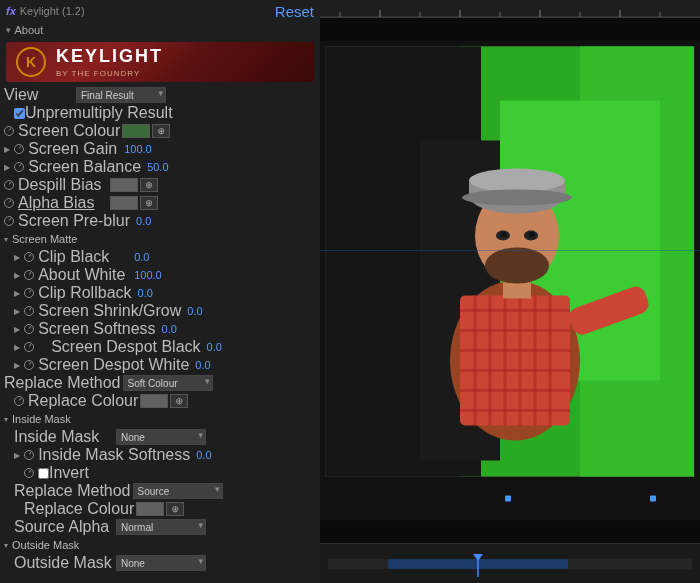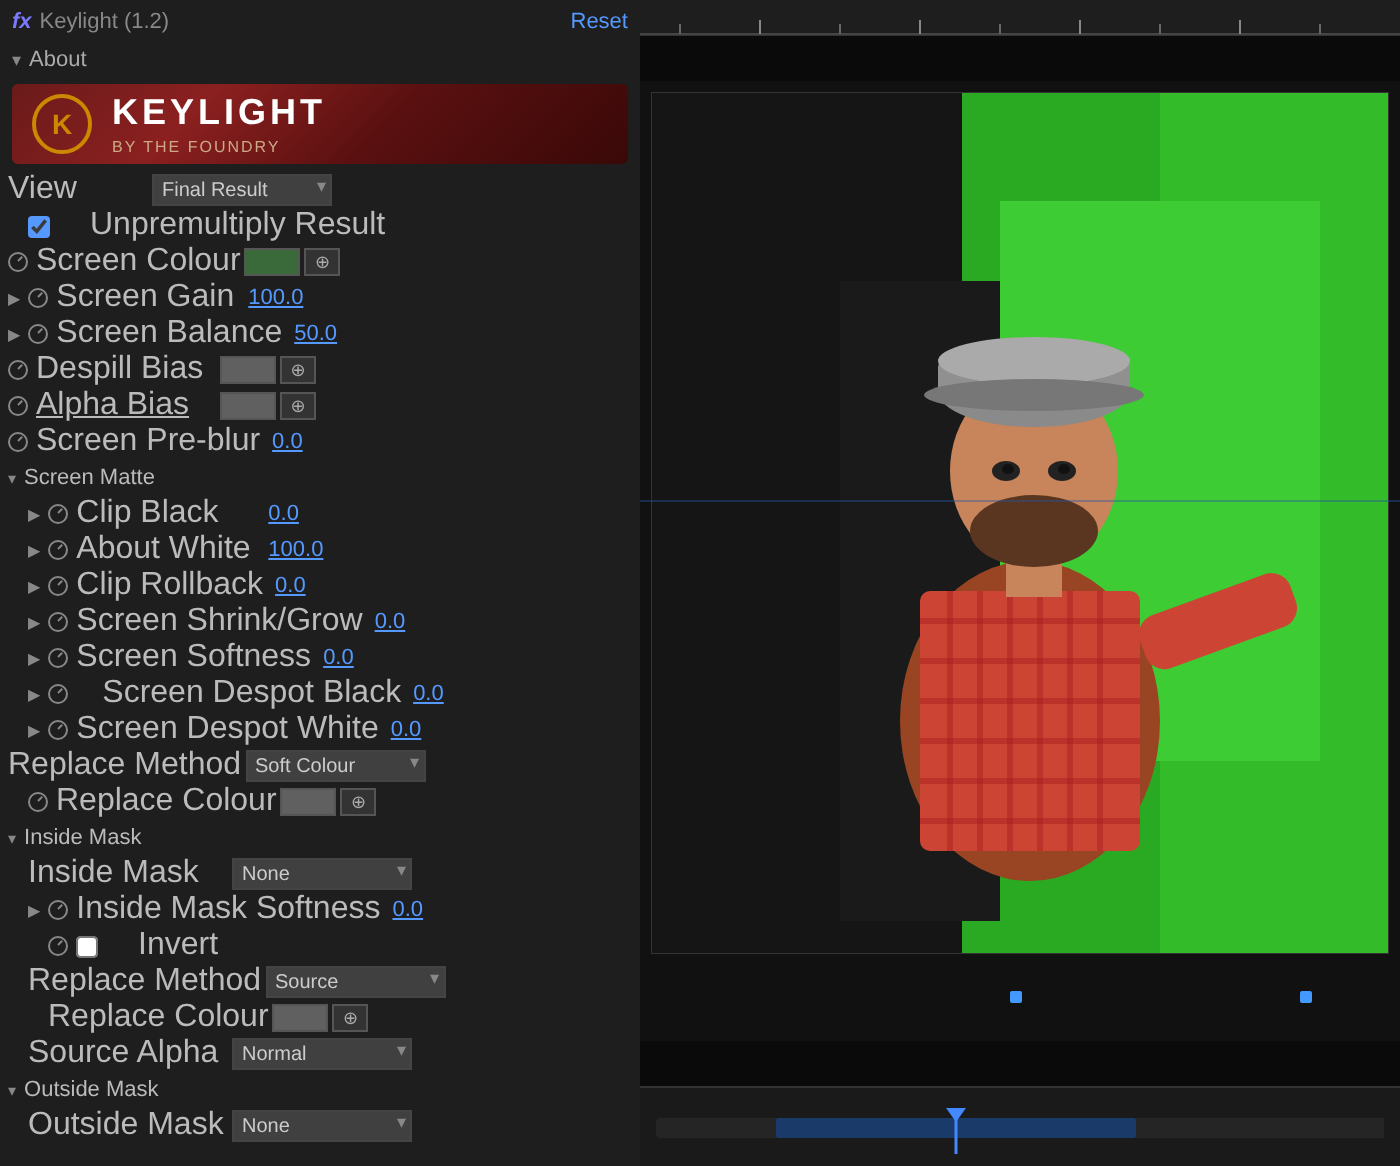--- a/index.html
+++ b/index.html
@@ -36,21 +36,21 @@
     }
     .fx-label {
       color: #7a7aff;
       font-style: italic;
       font-weight: bold;
       font-size: 11px;
     }
     .reset-btn {
       margin-left: auto;
       color: #5599ff;
-      font-size: 11px;
+      font-size: 15px;
       cursor: pointer;
       background: none;
       border: none;
     }
 
     
     .about-section {
       padding: 2px 6px;
       font-size: 11px;
       color: #aaaaaa;
@@ -120,21 +120,20 @@
 
     .row-label {
       color: #bbbbbb;
       font-size: 16px;
       white-space: nowrap;
     }
     .row-value {
       color: #5599ff;
       font-size: 11px;
       margin-left: 4px;
-      text-decoration: underline;
     }
 
     .indent1 { padding-left: 14px; }
     .indent2 { padding-left: 24px; }
 
     .section-header {
       display: flex;
       align-items: center;
       height: 18px;
       padding: 0 4px;
@@ -221,21 +220,21 @@
       cursor: pointer;
       display: flex;
       align-items: center;
       justify-content: center;
     }
 
     
     .cb-wrap {
       display: flex;
       align-items: center;
-      gap: 20px;
+      gap: 0;
     }
     input[type=checkbox] {
       width: 11px;
       height: 11px;
       accent-color: #5599ff;
       cursor: pointer;
     }
 
     
     .right-panel {

